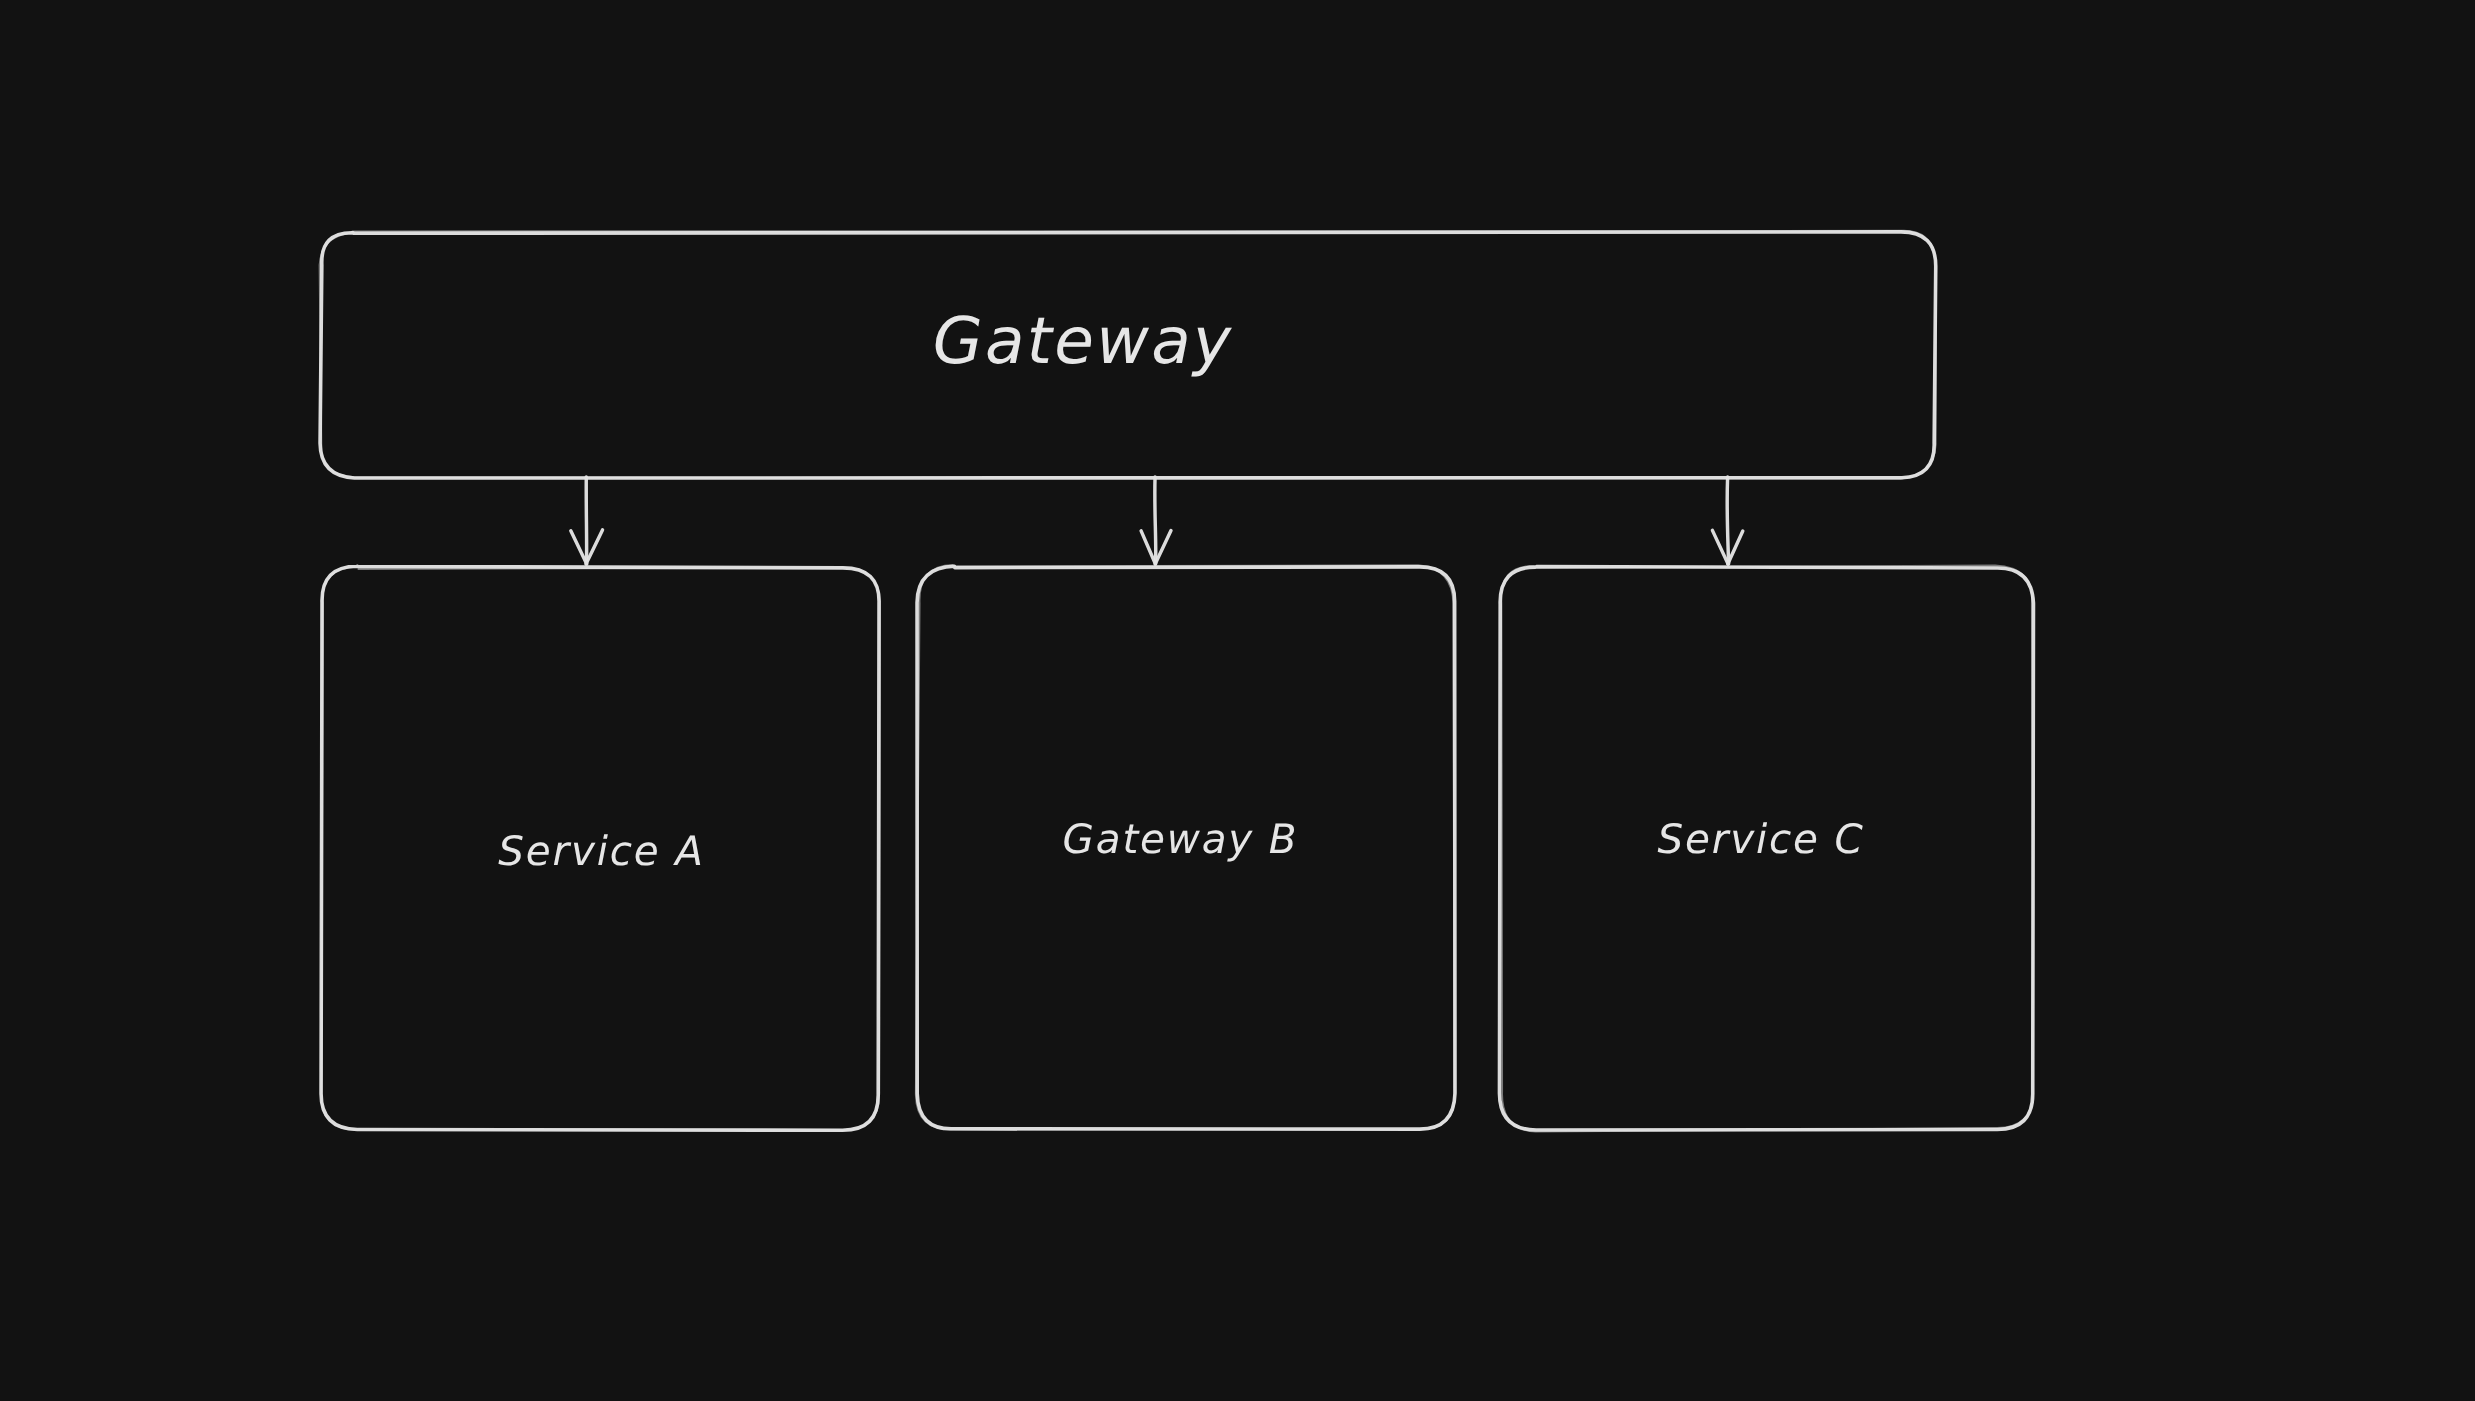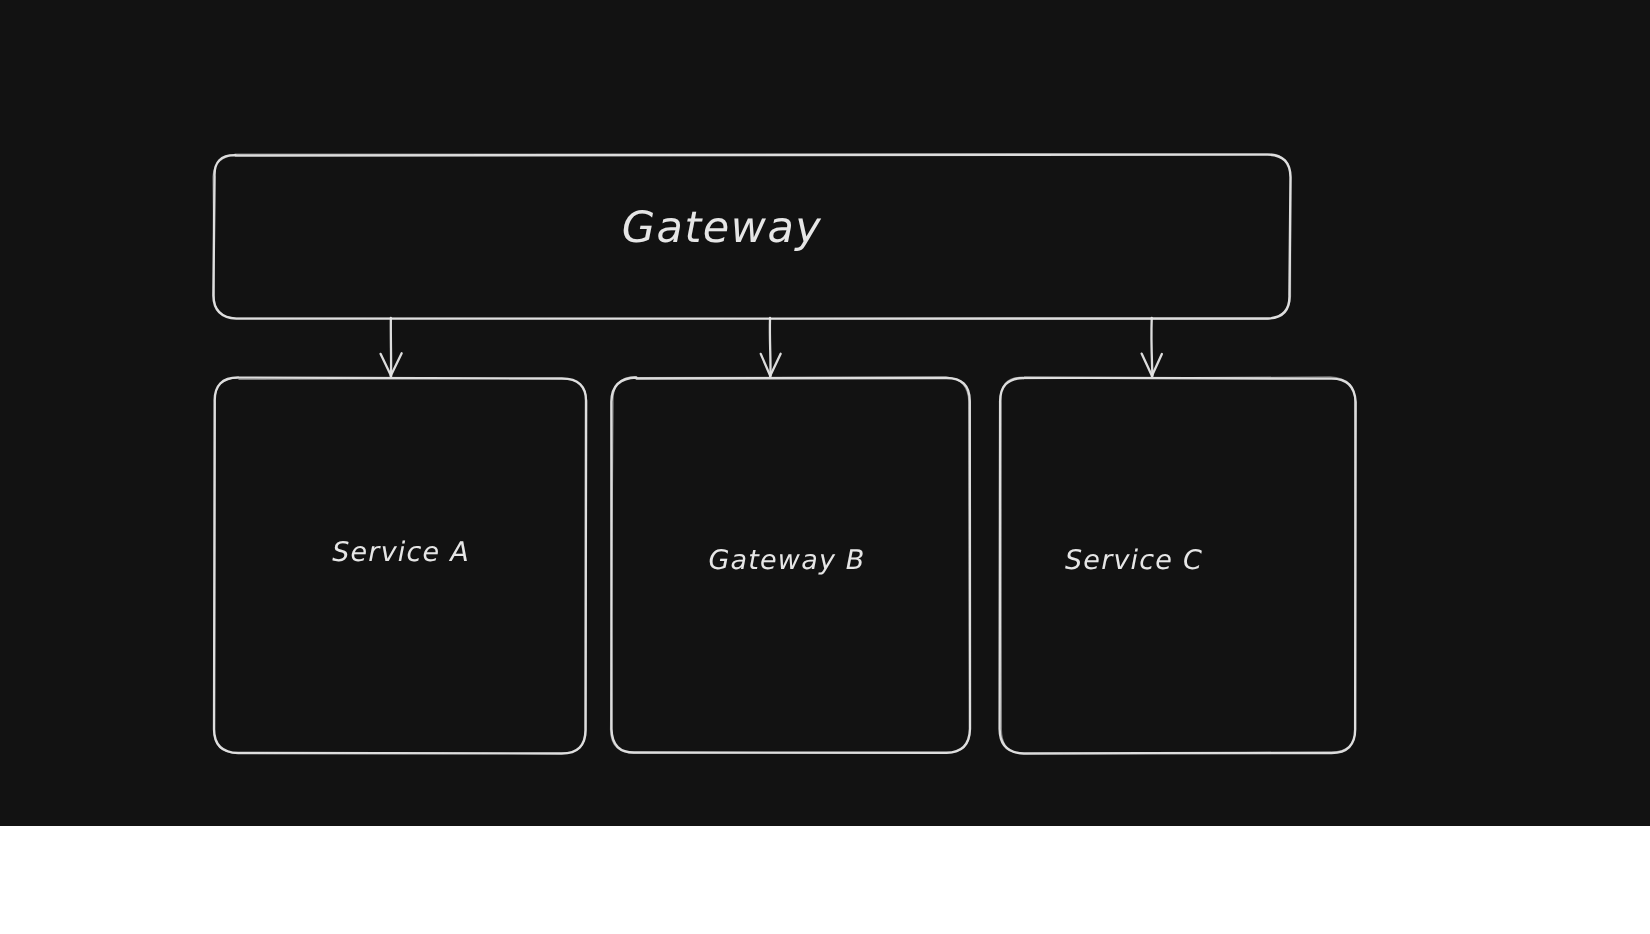--- a/index.html
+++ b/index.html
@@ -9,21 +9,21 @@
   }
   body {
     width: 1650px;
     height: 934px;
     overflow: hidden;
     font-family: "DejaVu Sans", sans-serif;
   }
   #canvas {
     position: relative;
     width: 1650px;
-    height: 826px;
+    height: 934px;
     background: #121212;
   }
   #sketch-layer {
     position: absolute;
     inset: 0;
     width: 1650px;
     height: 934px;
     pointer-events: none;
   }
   .node-label {
@@ -88,21 +88,21 @@
         <path d="M 1151.7383358480122 318 C 1150.8751484871261 341.2, 1151.9436891322694 358.6, 1152.4061682705797 376" fill="none" stroke="#e3e3e3" stroke-width="2.3" stroke-linecap="round" opacity="0.97"></path>
         <path d="M 1141.603821182439 353.5848565104347 L 1152.0508329870881 376" fill="none" stroke="#e3e3e3" stroke-width="2.3" stroke-linecap="round" opacity="0.97"></path>
         <path d="M 1161.8682117465269 354.04654741335963 L 1151.859959840942 376" fill="none" stroke="#e3e3e3" stroke-width="2.3" stroke-linecap="round" opacity="0.97"></path>
       </g>
     </svg>
 
   <div class="node-hit" style="left:214px; top:155px; width:1076px; height:163px;"></div>
   <div class="node-label title" style="left:722px; top:228px;">Gateway</div>
 
   <div class="node-hit" style="left:214px; top:378px; width:372px; height:375px;"></div>
-  <div class="node-label leaf" style="left:401px; top:552px;">Service A</div>
+  <div class="node-label leaf" style="left:401px; top:568px;">Service A</div>
 
   <div class="node-hit" style="left:612px; top:378px; width:358px; height:375px;"></div>
   <div class="node-label leaf" style="left:787px; top:560px;">Gateway B</div>
 
   <div class="node-hit" style="left:1000px; top:378px; width:355px; height:375px;"></div>
-  <div class="node-label leaf" style="left:1134px; top:560px;">Service C</div>
+  <div class="node-label leaf" style="left:1174px; top:560px;">Service C</div>
 
 </div>
 
 </body></html>

